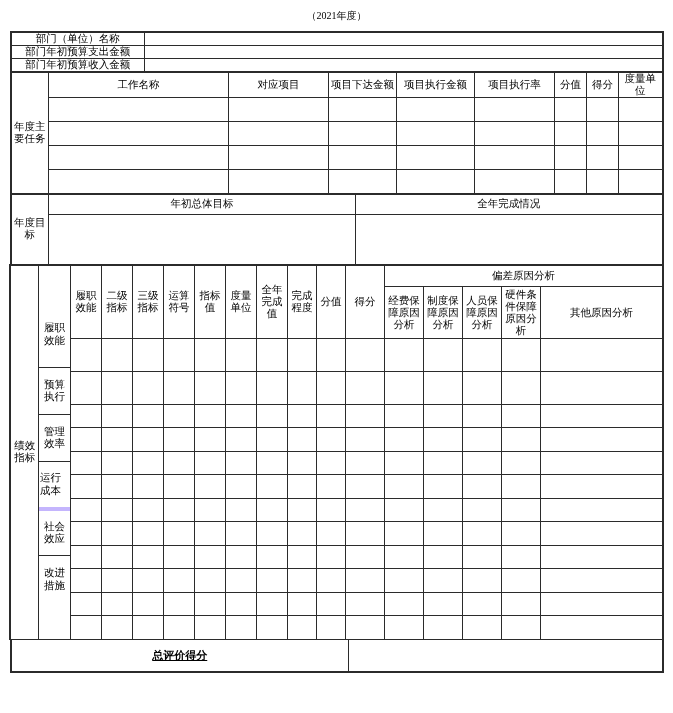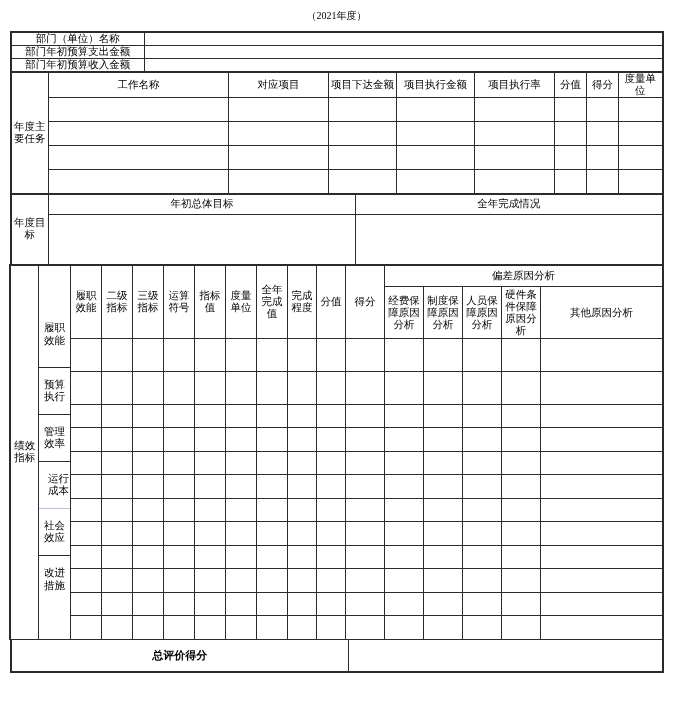--- a/index.html
+++ b/index.html
@@ -216,21 +216,21 @@
               <tr style="height:66px">
                   <td style="border:none;border-bottom:1px solid #2b2b2b;text-align:center;font-size:10.5px;line-height:12.5px;">履职效能</td>
                 </tr>
               <tr style="height:47px">
                   <td style="border:none;border-bottom:1px solid #2b2b2b;text-align:center;font-size:10.5px;line-height:12.5px;">预算执行</td>
                 </tr>
               <tr style="height:47px">
                   <td style="border:none;border-bottom:1px solid #2b2b2b;text-align:center;font-size:10.5px;line-height:12.5px;">管理效率</td>
                 </tr>
               <tr style="height:47px">
-                  <td style="border:none;border-bottom:1px solid #c4b5fd;text-align:right;font-size:10.5px;line-height:12.5px;">运行成本</td>
+                  <td style="border:none;border-bottom:4px solid #c4b5fd;text-align:left;font-size:10.5px;line-height:12.5px;">运行成本</td>
                 </tr>
               <tr style="height:47px">
                   <td style="border:none;border-bottom:1px solid #2b2b2b;text-align:center;font-size:10.5px;line-height:12.5px;">社会效应</td>
                 </tr>
               <tr style="height:47px">
                   <td style="border:none;text-align:center;font-size:10.5px;line-height:12.5px;">改进措施</td>
                 </tr>
             </tbody>
           </table>
         </td>
@@ -479,19 +479,19 @@
     </tbody>
   </table>
 
   <table class="form" style="margin-top:-1px;">
     <colgroup>
       <col style="width:338px">
       <col style="width:314px">
     </colgroup>
     <tbody>
       <tr style="height:32px">
-        <td class="thick-left thick-bottom" style="font-weight:bold;font-size:11px;">总评价得分</td>
+        <td class="thick-left thick-bottom" style="font-weight:bold;font-size:11px;text-decoration:underline;">总评价得分</td>
         <td class="blank thick-right thick-bottom"></td>
       </tr>
     </tbody>
   </table>
 
 </div>
 
 </body></html>

